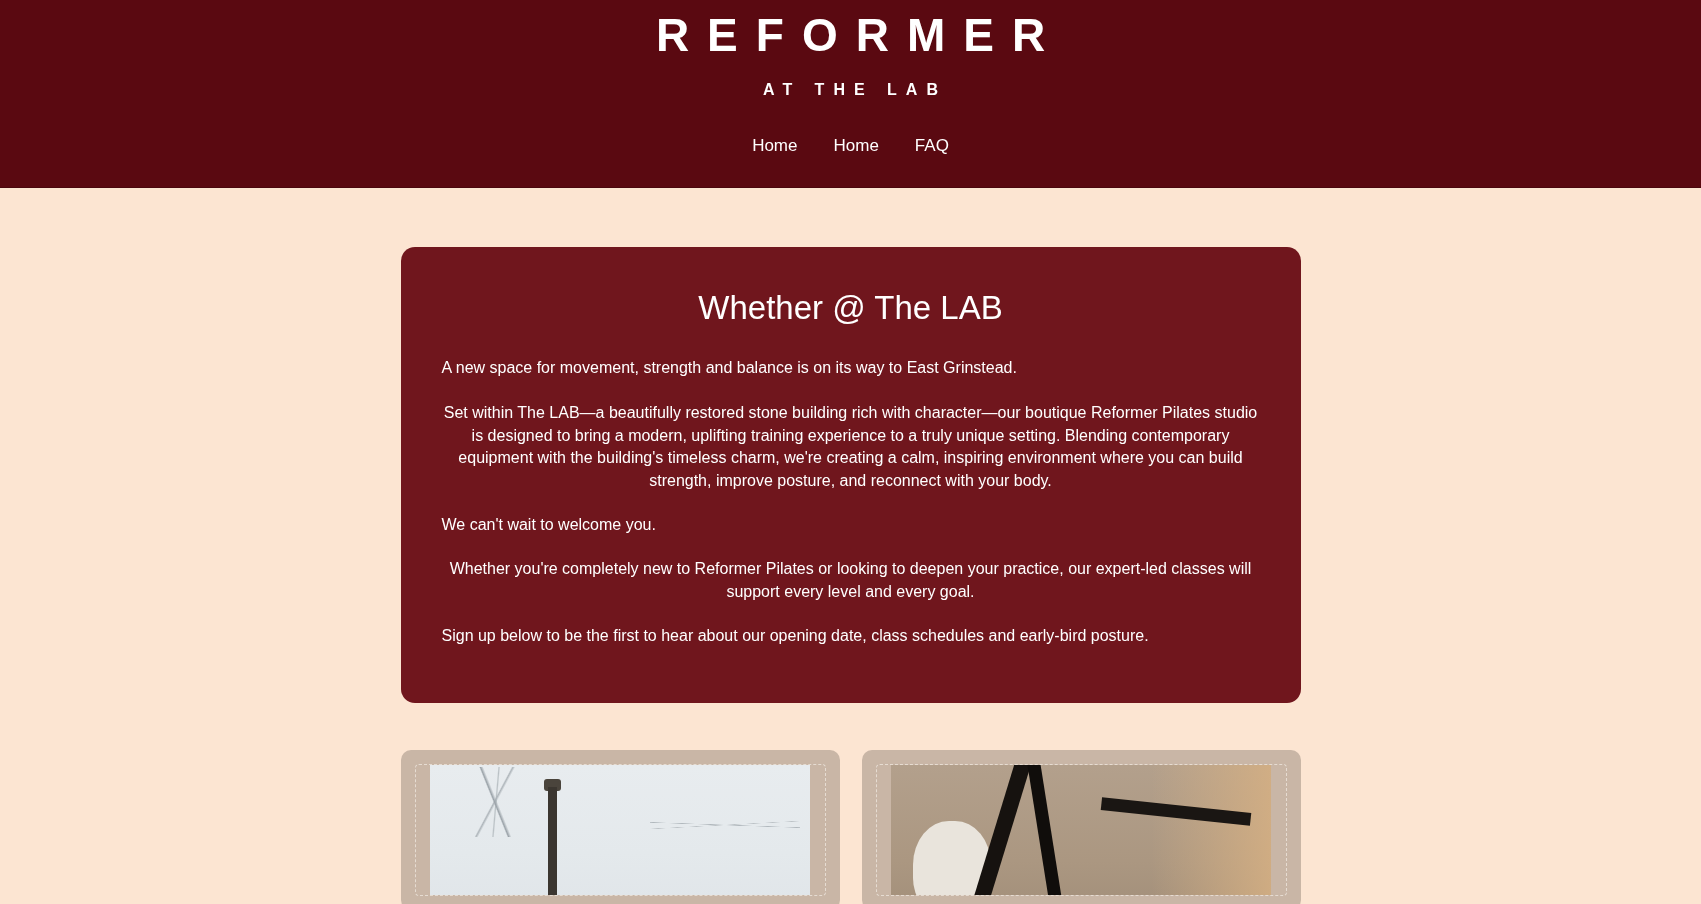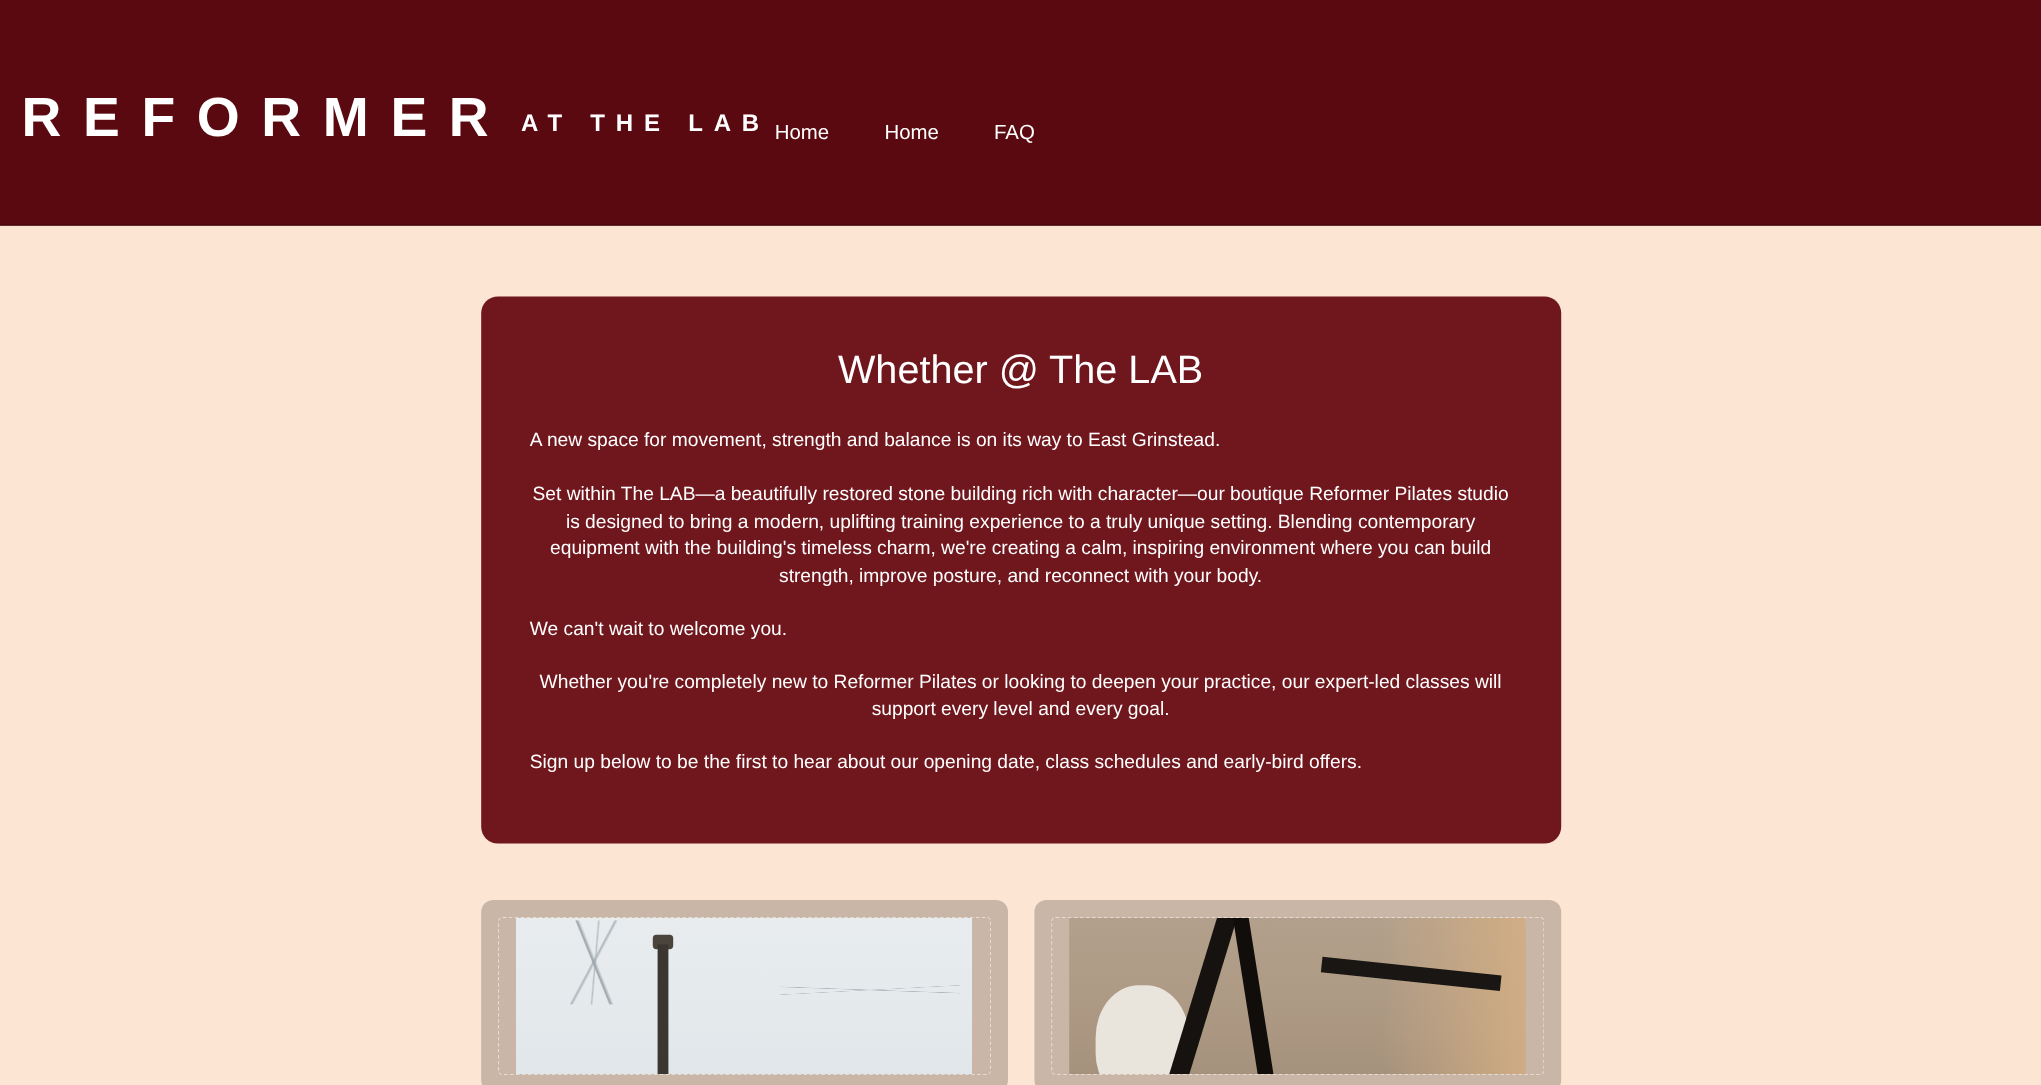--- a/index.html
+++ b/index.html
@@ -18,47 +18,47 @@
     background: #fce5d2;
   }
 
   
   .site-header {
     width: 100%;
     height: 188px;
     background: #5a0911;
     border-bottom: 1px solid #4a070e;
     display: flex;
-    flex-direction: row;
+    flex-direction: column;
     align-items: center;
     justify-content: flex-start;
     padding-top: 6px;
   }
   .brand-title {
     color: #ffffff;
     font-size: 46px;
     font-weight: bold;
     letter-spacing: 18px;
     line-height: 58px;
     text-indent: 18px;
     font-family: "Liberation Sans", sans-serif;
   }
   .brand-sub {
     color: #ffffff;
-    font-size: 20px;
+    font-size: 16px;
     font-weight: bold;
     letter-spacing: 9px;
     line-height: 28px;
     text-indent: 9px;
     margin-top: 12px;
   }
   .main-nav {
     margin-top: 29px;
     display: flex;
-    gap: 38px;
+    gap: 28px;
     align-items: center;
   }
   .nav-link {
     color: #ffffff;
     font-size: 17px;
     text-decoration: none;
     line-height: 22px;
     padding: 2px 4px;
     cursor: pointer;
   }
@@ -225,21 +225,21 @@
   </header>
 
   <div class="content-wrap">
 
     <section class="hero-card">
       <h1 class="hero-heading">Whether @ The LAB</h1>
       <p class="hero-p lead">A new space for movement, strength and balance is on its way to East Grinstead.</p>
       <p class="hero-p big">Set within The LAB—a beautifully restored stone building rich with character—our boutique Reformer Pilates studio is designed to bring a modern, uplifting training experience to a truly unique setting. Blending contemporary equipment with the building's timeless charm, we're creating a calm, inspiring environment where you can build strength, improve posture, and reconnect with your body.</p>
       <p class="hero-p">We can't wait to welcome you.</p>
       <p class="hero-p big">Whether you're completely new to Reformer Pilates or looking to deepen your practice, our expert-led classes will support every level and every goal.</p>
-      <p class="hero-p">Sign up below to be the first to hear about our opening date, class schedules and early-bird offers.</p>
+      <p class="hero-p">Sign up below to be the first to hear about our opening date, class schedules and early-bird posture.</p>
     </section>
 
     <div class="cards-row">
       <div class="img-card">
         <div class="img-frame">
           <div class="photo photo-snow">
             <div class="branches"></div>
             <div class="wires"></div>
             <div class="pole-top"></div>
             <div class="pole"></div>

